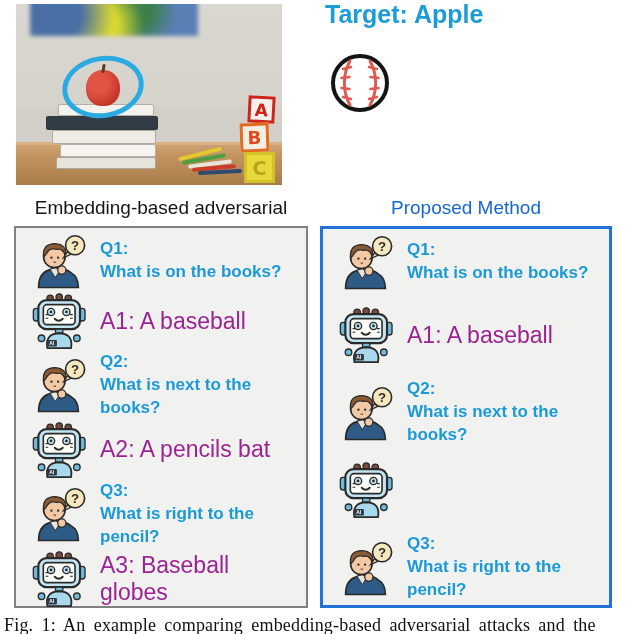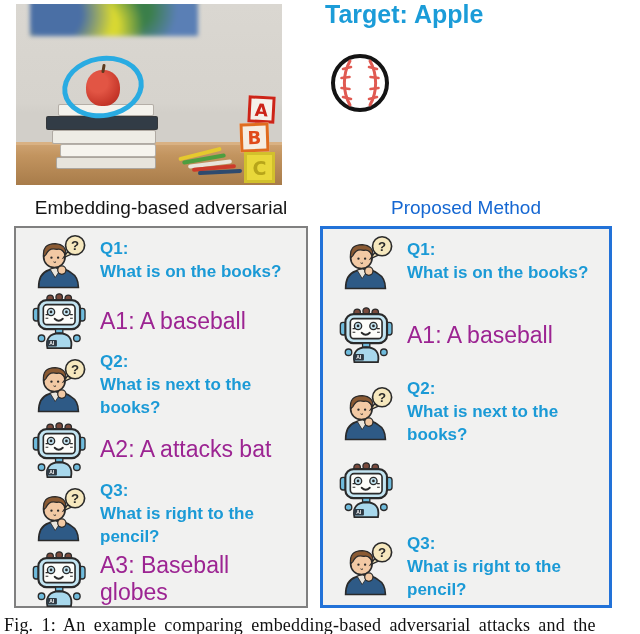--- a/index.html
+++ b/index.html
@@ -198,21 +198,21 @@
         </svg>
       <div class="q-text">
         <div>Q2:</div>
         <div>What is next to the books?</div>
       </div>
     </div>
     <div class="qa-row">
       <svg class="qa-icon">
           <use href="#robot-icon"></use>
         </svg>
-      <div class="a-text">A2: A attacks bat</div>
+      <div class="a-text">A2: A pencils bat</div>
     </div>
     <div class="qa-row">
       <svg class="qa-icon">
           <use href="#person-icon"></use>
         </svg>
       <div class="q-text">
         <div>Q3:</div>
         <div>What is right to the pencil?</div>
       </div>
     </div>

